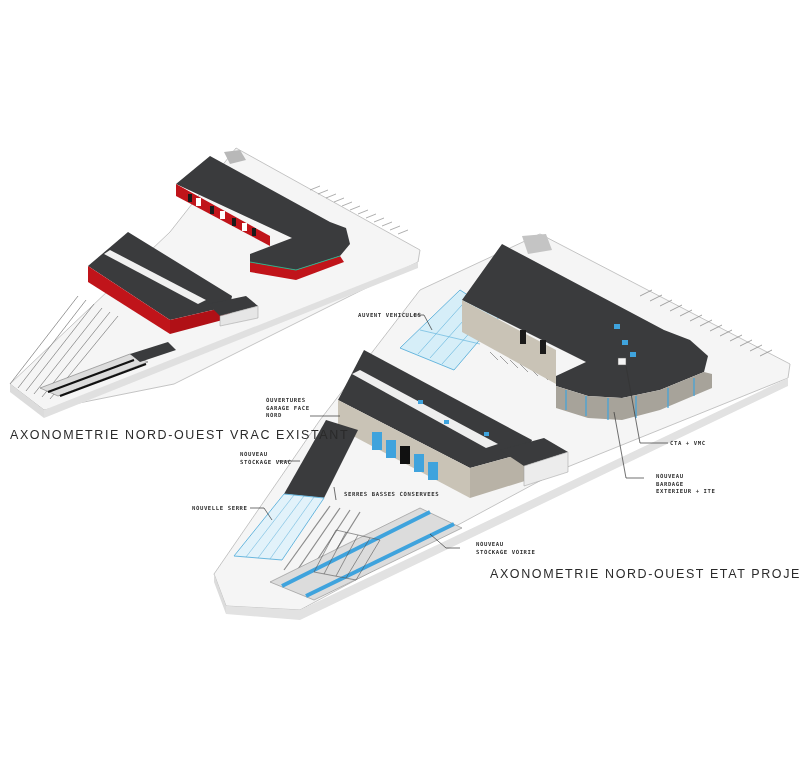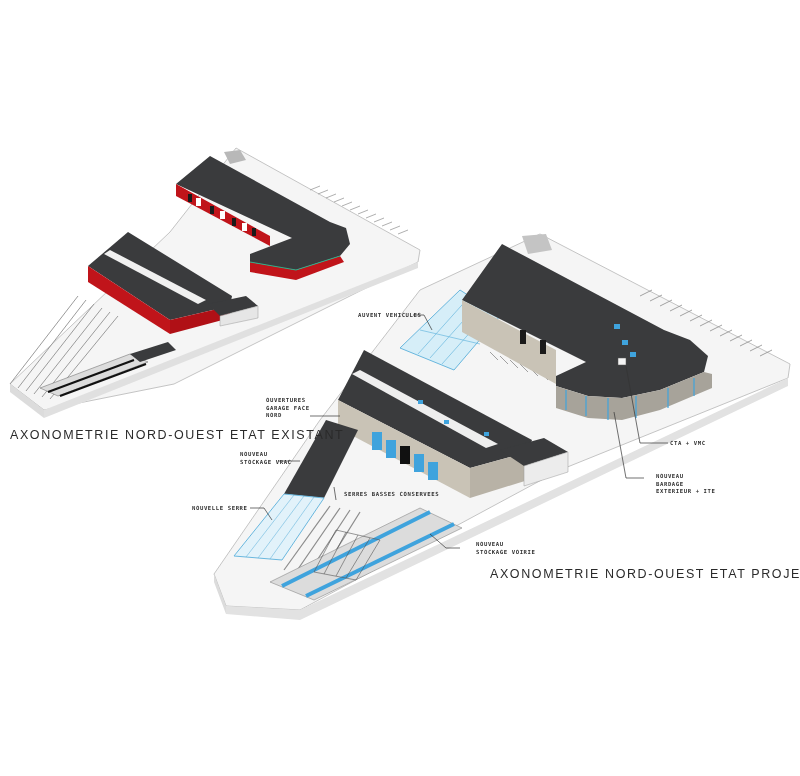--- a/index.html
+++ b/index.html
@@ -192,21 +192,21 @@
     <polyline points="310,416 340,416"></polyline>
     <polyline points="278,461 300,461"></polyline>
     <polyline points="250,508 264,508 272,520"></polyline>
     <polyline points="334,487 336,500"></polyline>
     <polyline points="460,548 446,548 430,534"></polyline>
     <polyline points="668,443 640,443 626,366"></polyline>
     <polyline points="644,478 626,478 614,412"></polyline>
   </g>
 </svg>
 
-<div class="title" style="left:10px;top:428px;">AXONOMETRIE NORD-OUEST ETAT EXISTANT</div>
+<div class="title" style="left:10px;top:428px;">AXONOMETRIE NORD-OUEST VRAC EXISTANT</div>
 <div class="title" style="left:490px;top:567px;">AXONOMETRIE NORD-OUEST ETAT PROJET</div>
 
 <div class="lbl" style="left:358px;top:312px;">AUVENT VEHICULES</div>
 
 <div class="lbl" style="left:266px;top:397px;">
   <div>OUVERTURES</div>
   <div>GARAGE FACE</div>
   <div>NORD</div>
 </div>
 

